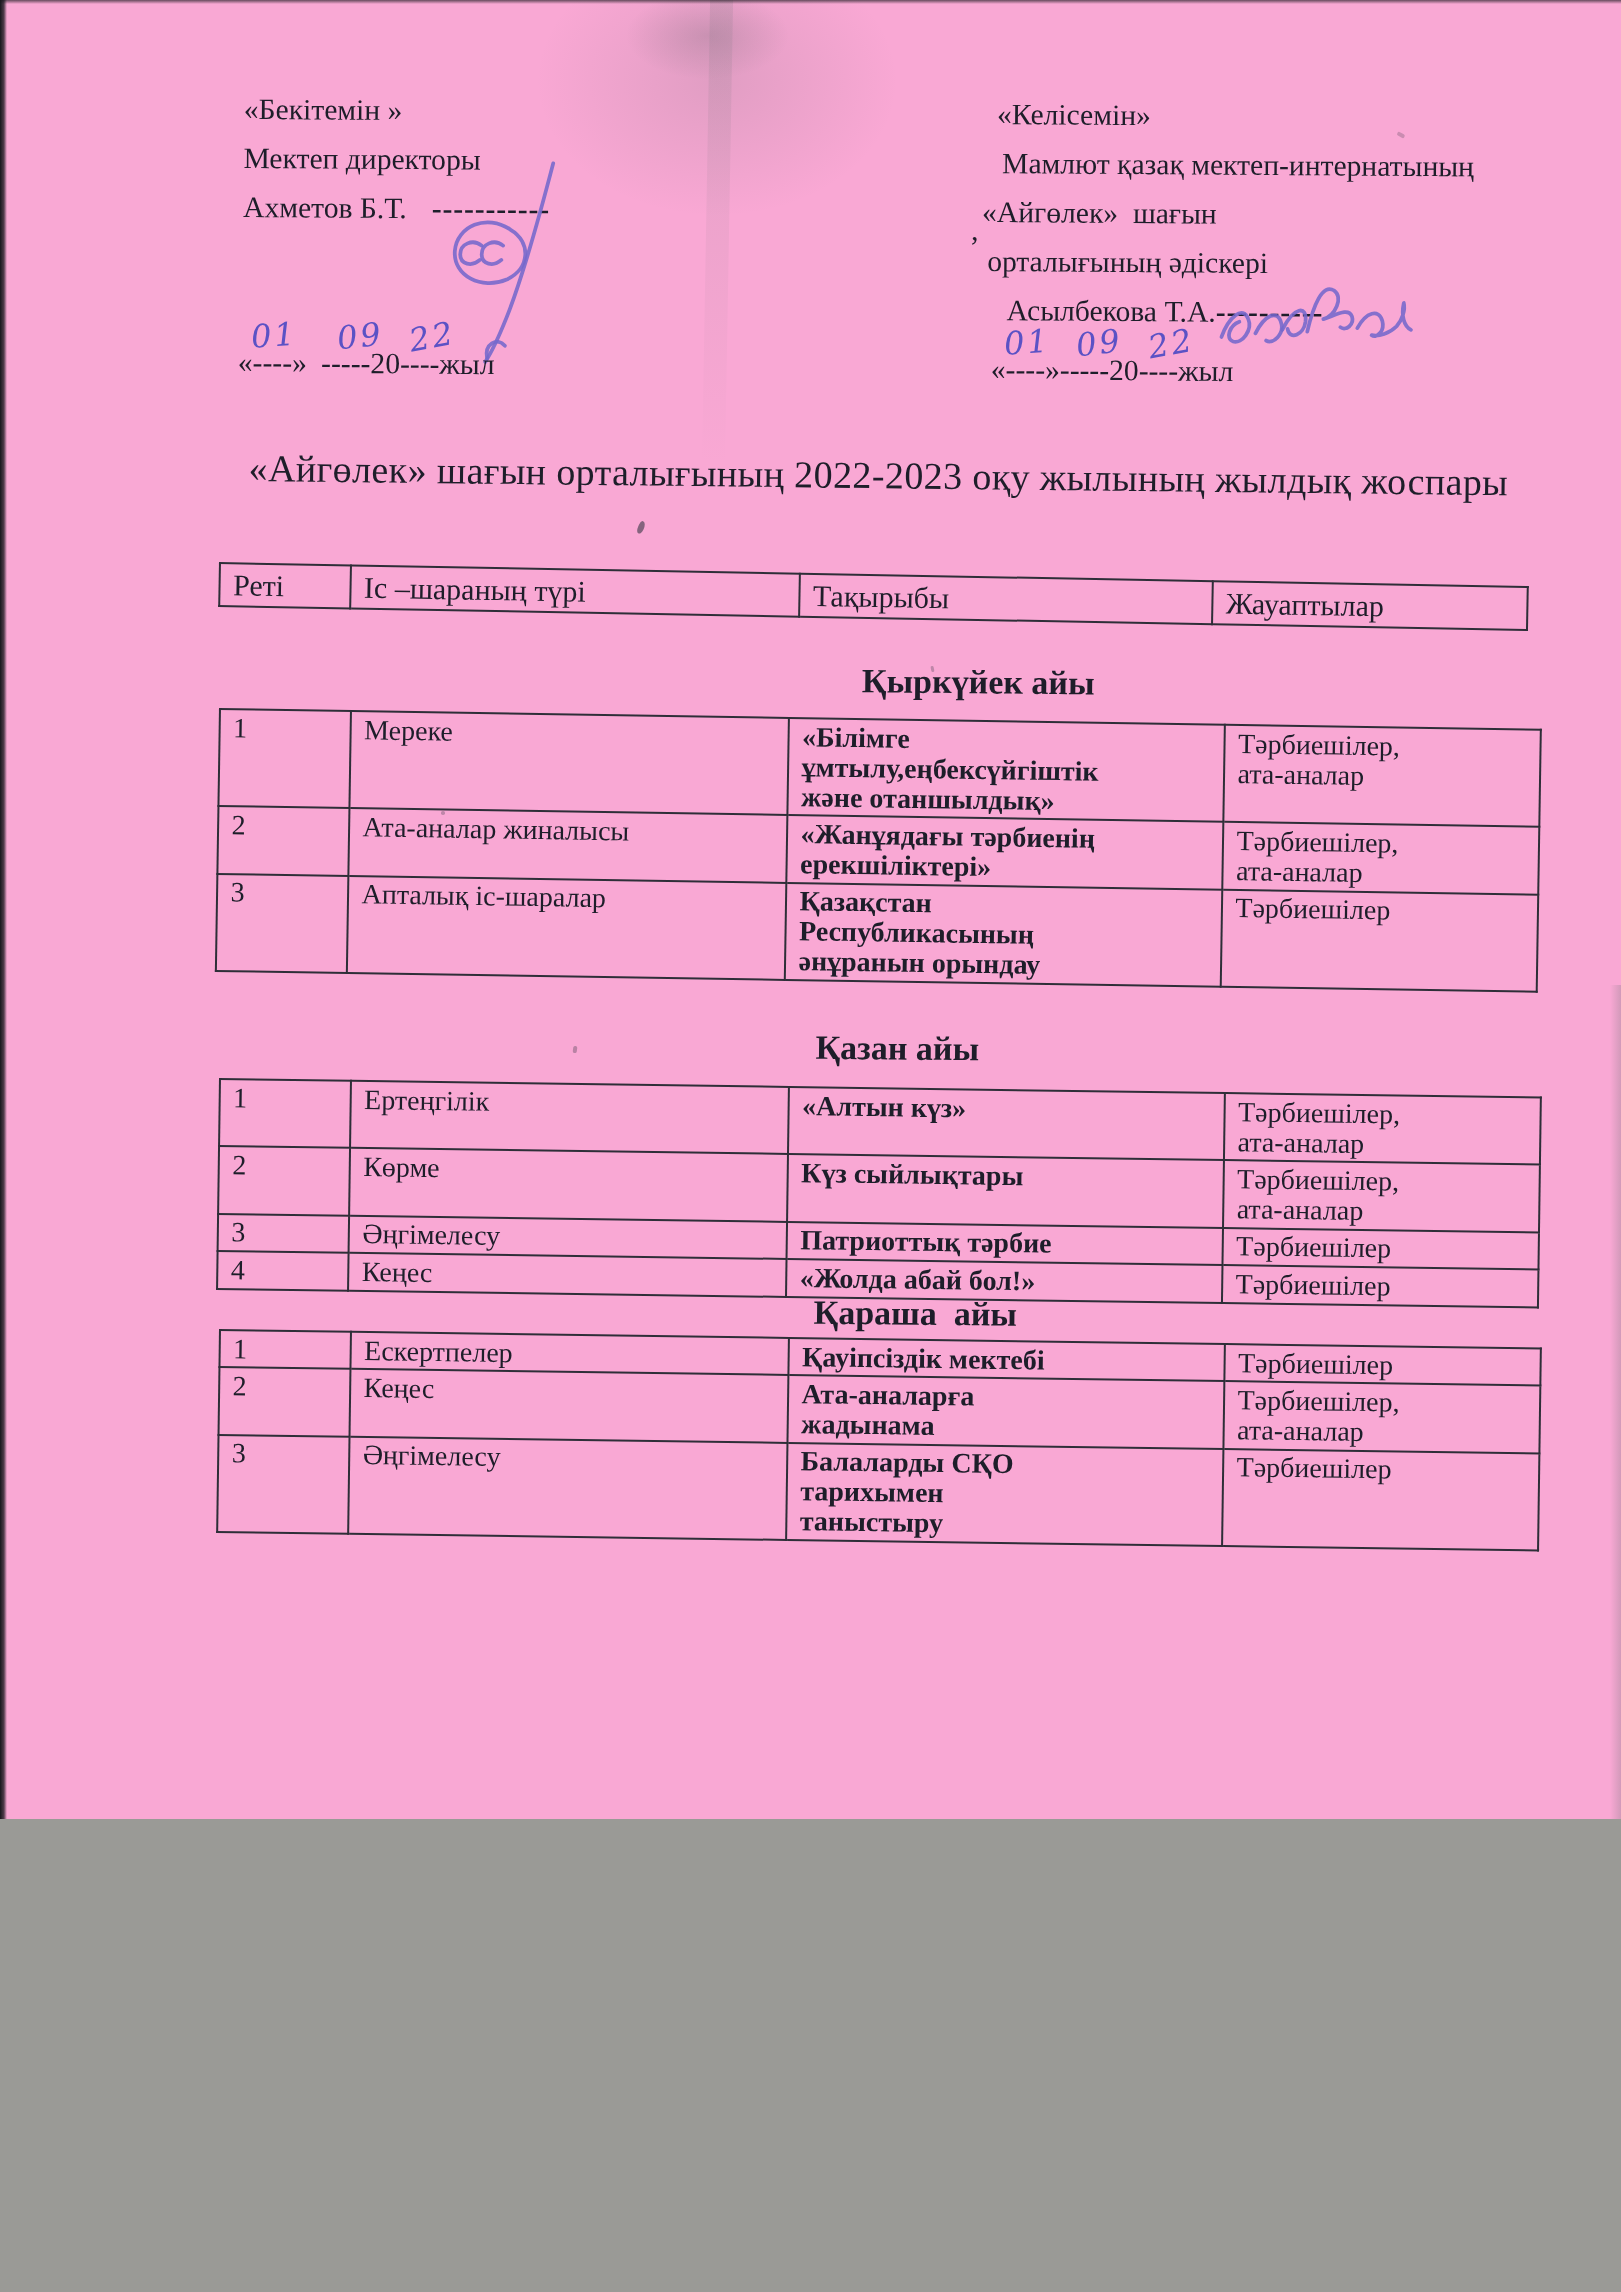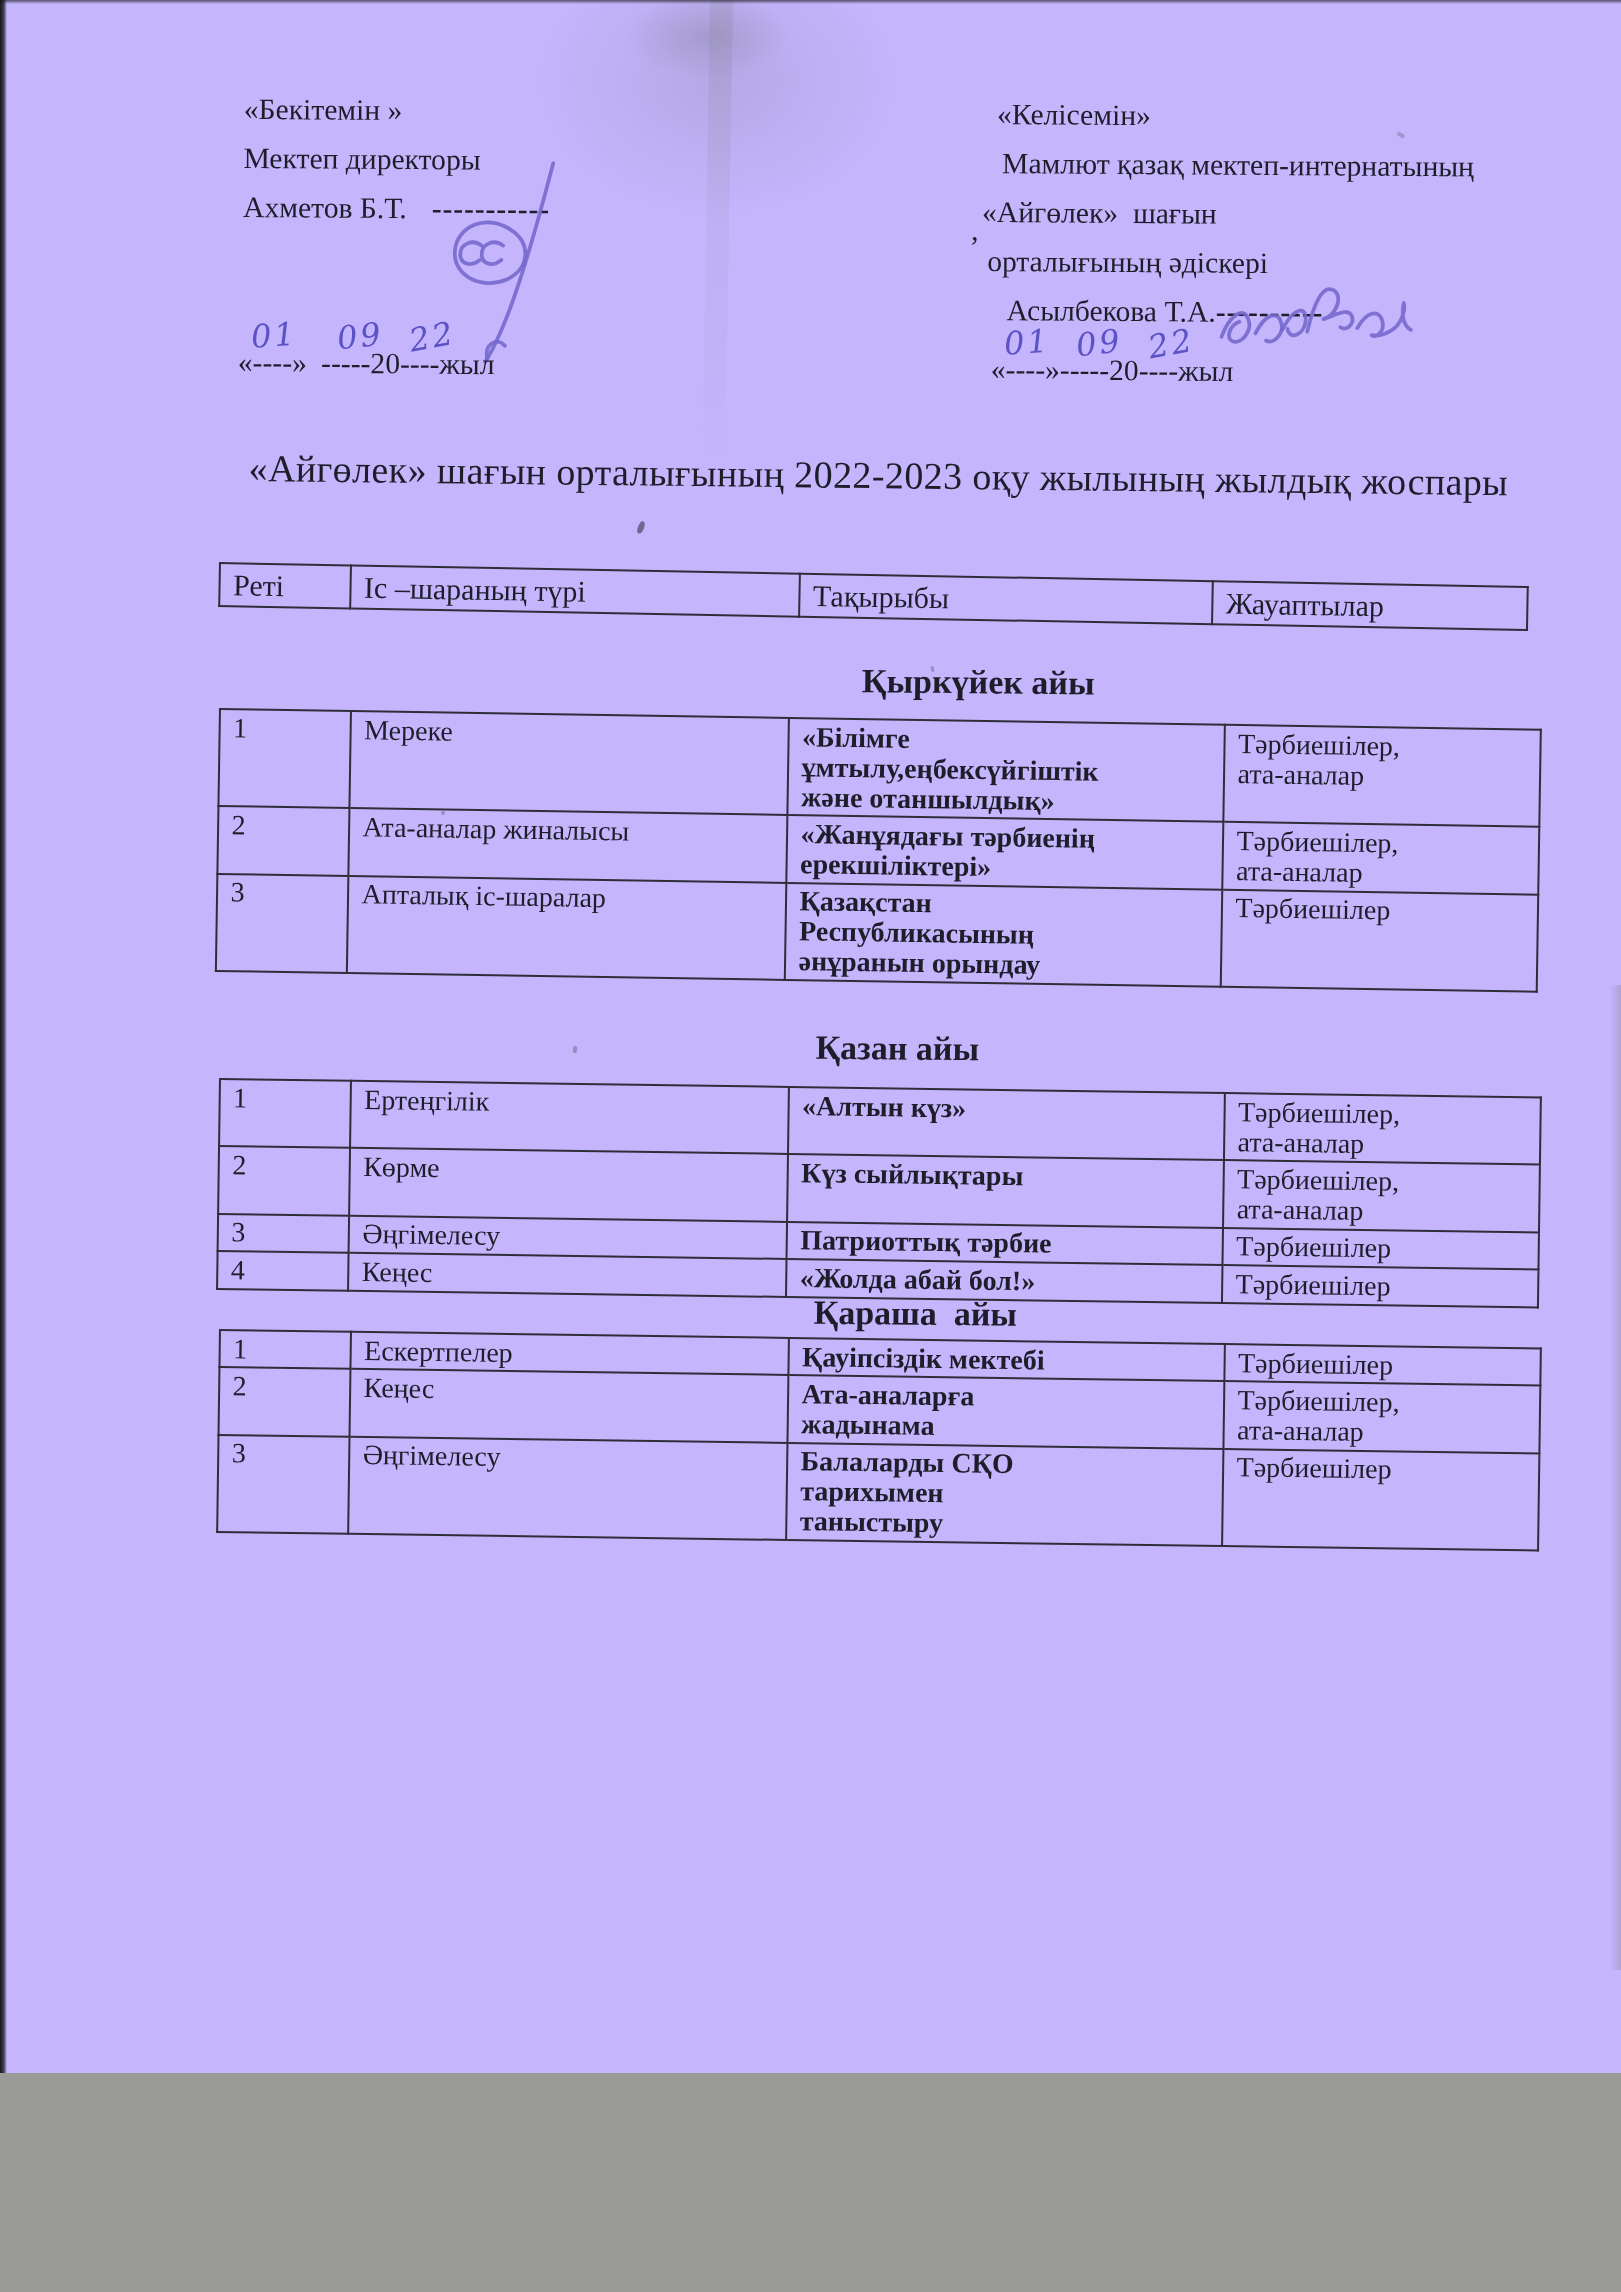--- a/index.html
+++ b/index.html
@@ -1,18 +1,18 @@
 <!DOCTYPE html>
 <html style="font-size:14.3px"><head>
 <meta charset="utf-8">
 <style>
   html,body{margin:0;padding:0;background:#9a9a96;}
   .page{
-    position:relative;width:1621px;height:2073px;overflow:hidden;
-    background:#c4b5fd;
+    position:relative;width:1621px;height:1819px;overflow:hidden;
+    background:#f9a8d4;
     font-family:"Liberation Serif","DejaVu Serif",serif;
     color:#1e1e2a;
   }
   
   .edge-left{position:absolute;left:0;top:0;width:7.2px;height:2293px;
     background:linear-gradient(to right,#17171c 0%,rgba(23,23,28,.75) 55%,rgba(23,23,28,0) 100%);}
   .edge-top{position:absolute;left:0;top:0;width:1621px;height:3.6px;
     background:linear-gradient(to bottom,rgba(25,25,30,.65),rgba(25,25,30,0));}
   .edge-right{position:absolute;right:0;top:985px;width:10.7px;height:985px;
     background:linear-gradient(to left,rgba(120,120,125,.30),rgba(120,120,125,0));}

